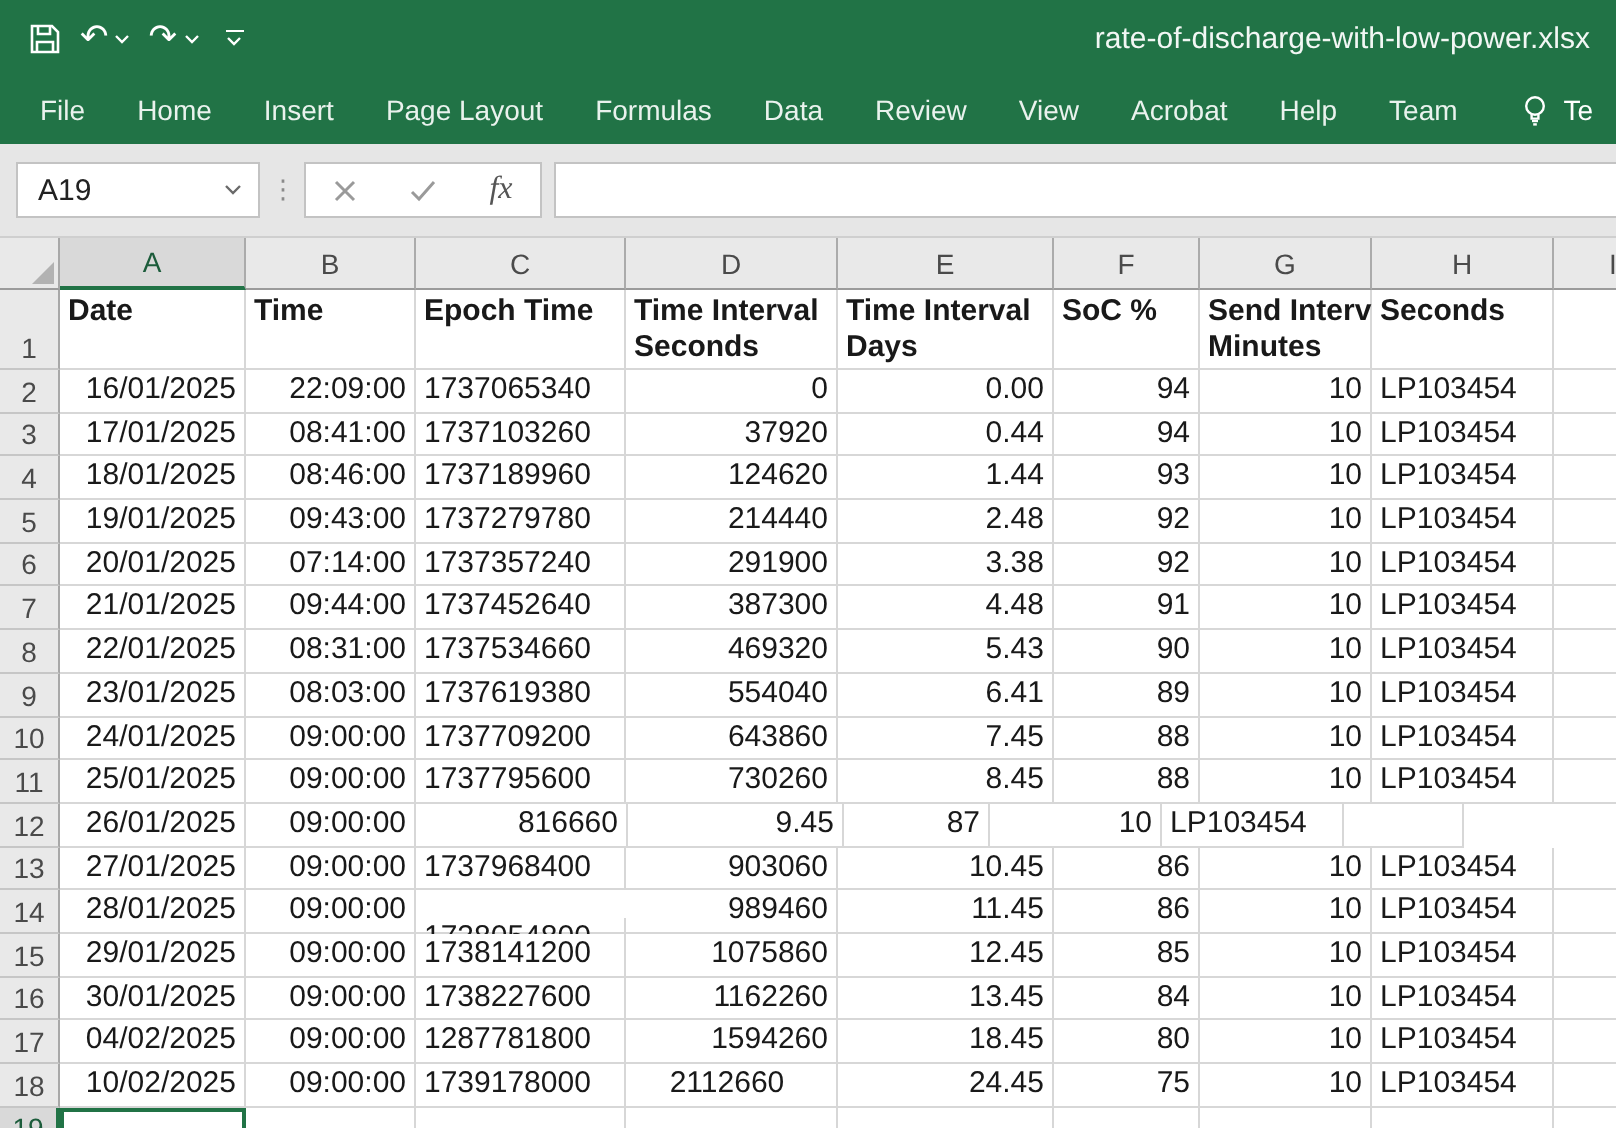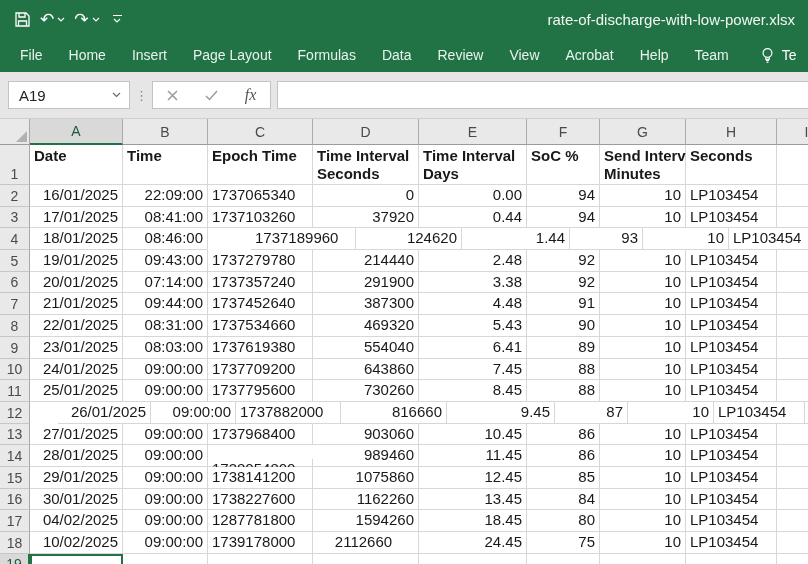--- a/index.html
+++ b/index.html
@@ -212,21 +212,21 @@
           <div class="cell al-r" style="width: 108px; min-width: 108px;">0.44</div>
           <div class="cell al-r" style="width: 73px; min-width: 73px;">94</div>
           <div class="cell al-r" style="width: 86px; min-width: 86px;">10</div>
           <div class="cell al-l" style="width: 91px; min-width: 91px;">LP103454</div>
           <div class="cell al-l" style="width: 60px; min-width: 60px;"></div>
         </div>
         <div class="row drow">
           <div class="rowh">4</div>
           <div class="cell al-r" style="width: 93px; min-width: 93px;">18/01/2025</div>
           <div class="cell al-r" style="width: 85px; min-width: 85px;">08:46:00</div>
-          <div class="cell al-l" style="width: 105px; min-width: 105px; margin-left: 43px;">1737189960</div>
+          <div class="cell al-l" style="width: 105px; min-width: 105px;">1737189960</div>
           <div class="cell al-r" style="width: 106px; min-width: 106px;">124620</div>
           <div class="cell al-r" style="width: 108px; min-width: 108px;">1.44</div>
           <div class="cell al-r" style="width: 73px; min-width: 73px;">93</div>
           <div class="cell al-r" style="width: 86px; min-width: 86px;">10</div>
           <div class="cell al-l" style="width: 91px; min-width: 91px;">LP103454</div>
           <div class="cell al-l" style="width: 60px; min-width: 60px;"></div>
         </div>
         <div class="row drow">
           <div class="rowh">5</div>
           <div class="cell al-r" style="width: 93px; min-width: 93px;">19/01/2025</div>
@@ -306,23 +306,22 @@
           <div class="cell al-l" style="width: 105px; min-width: 105px;">1737795600</div>
           <div class="cell al-r" style="width: 106px; min-width: 106px;">730260</div>
           <div class="cell al-r" style="width: 108px; min-width: 108px;">8.45</div>
           <div class="cell al-r" style="width: 73px; min-width: 73px;">88</div>
           <div class="cell al-r" style="width: 86px; min-width: 86px;">10</div>
           <div class="cell al-l" style="width: 91px; min-width: 91px;">LP103454</div>
           <div class="cell al-l" style="width: 60px; min-width: 60px;"></div>
         </div>
         <div class="row drow">
           <div class="rowh">12</div>
-          <div class="cell al-r" style="width: 93px; min-width: 93px; margin-left: 28px;">26/01/2025</div>
-          <div class="cell al-r" style="width: 85px; min-width: 85px;">09:00:00</div>
-          <div class="cell al-l" style="width: 105px; min-width: 105px;">1737882000</div>
+          <div class="cell al-r" style="width: 93px; min-width: 93px;">26/01/2025</div>
+          <div class="cell al-r" style="width: 85px; min-width: 85px;">09:00:00</div>
           <div class="cell al-r" style="width: 106px; min-width: 106px;">816660</div>
           <div class="cell al-r" style="width: 108px; min-width: 108px;">9.45</div>
           <div class="cell al-r" style="width: 73px; min-width: 73px;">87</div>
           <div class="cell al-r" style="width: 86px; min-width: 86px;">10</div>
           <div class="cell al-l" style="width: 91px; min-width: 91px;">LP103454</div>
           <div class="cell al-l" style="width: 60px; min-width: 60px;"></div>
         </div>
         <div class="row drow">
           <div class="rowh">13</div>
           <div class="cell al-r" style="width: 93px; min-width: 93px;">27/01/2025</div>

